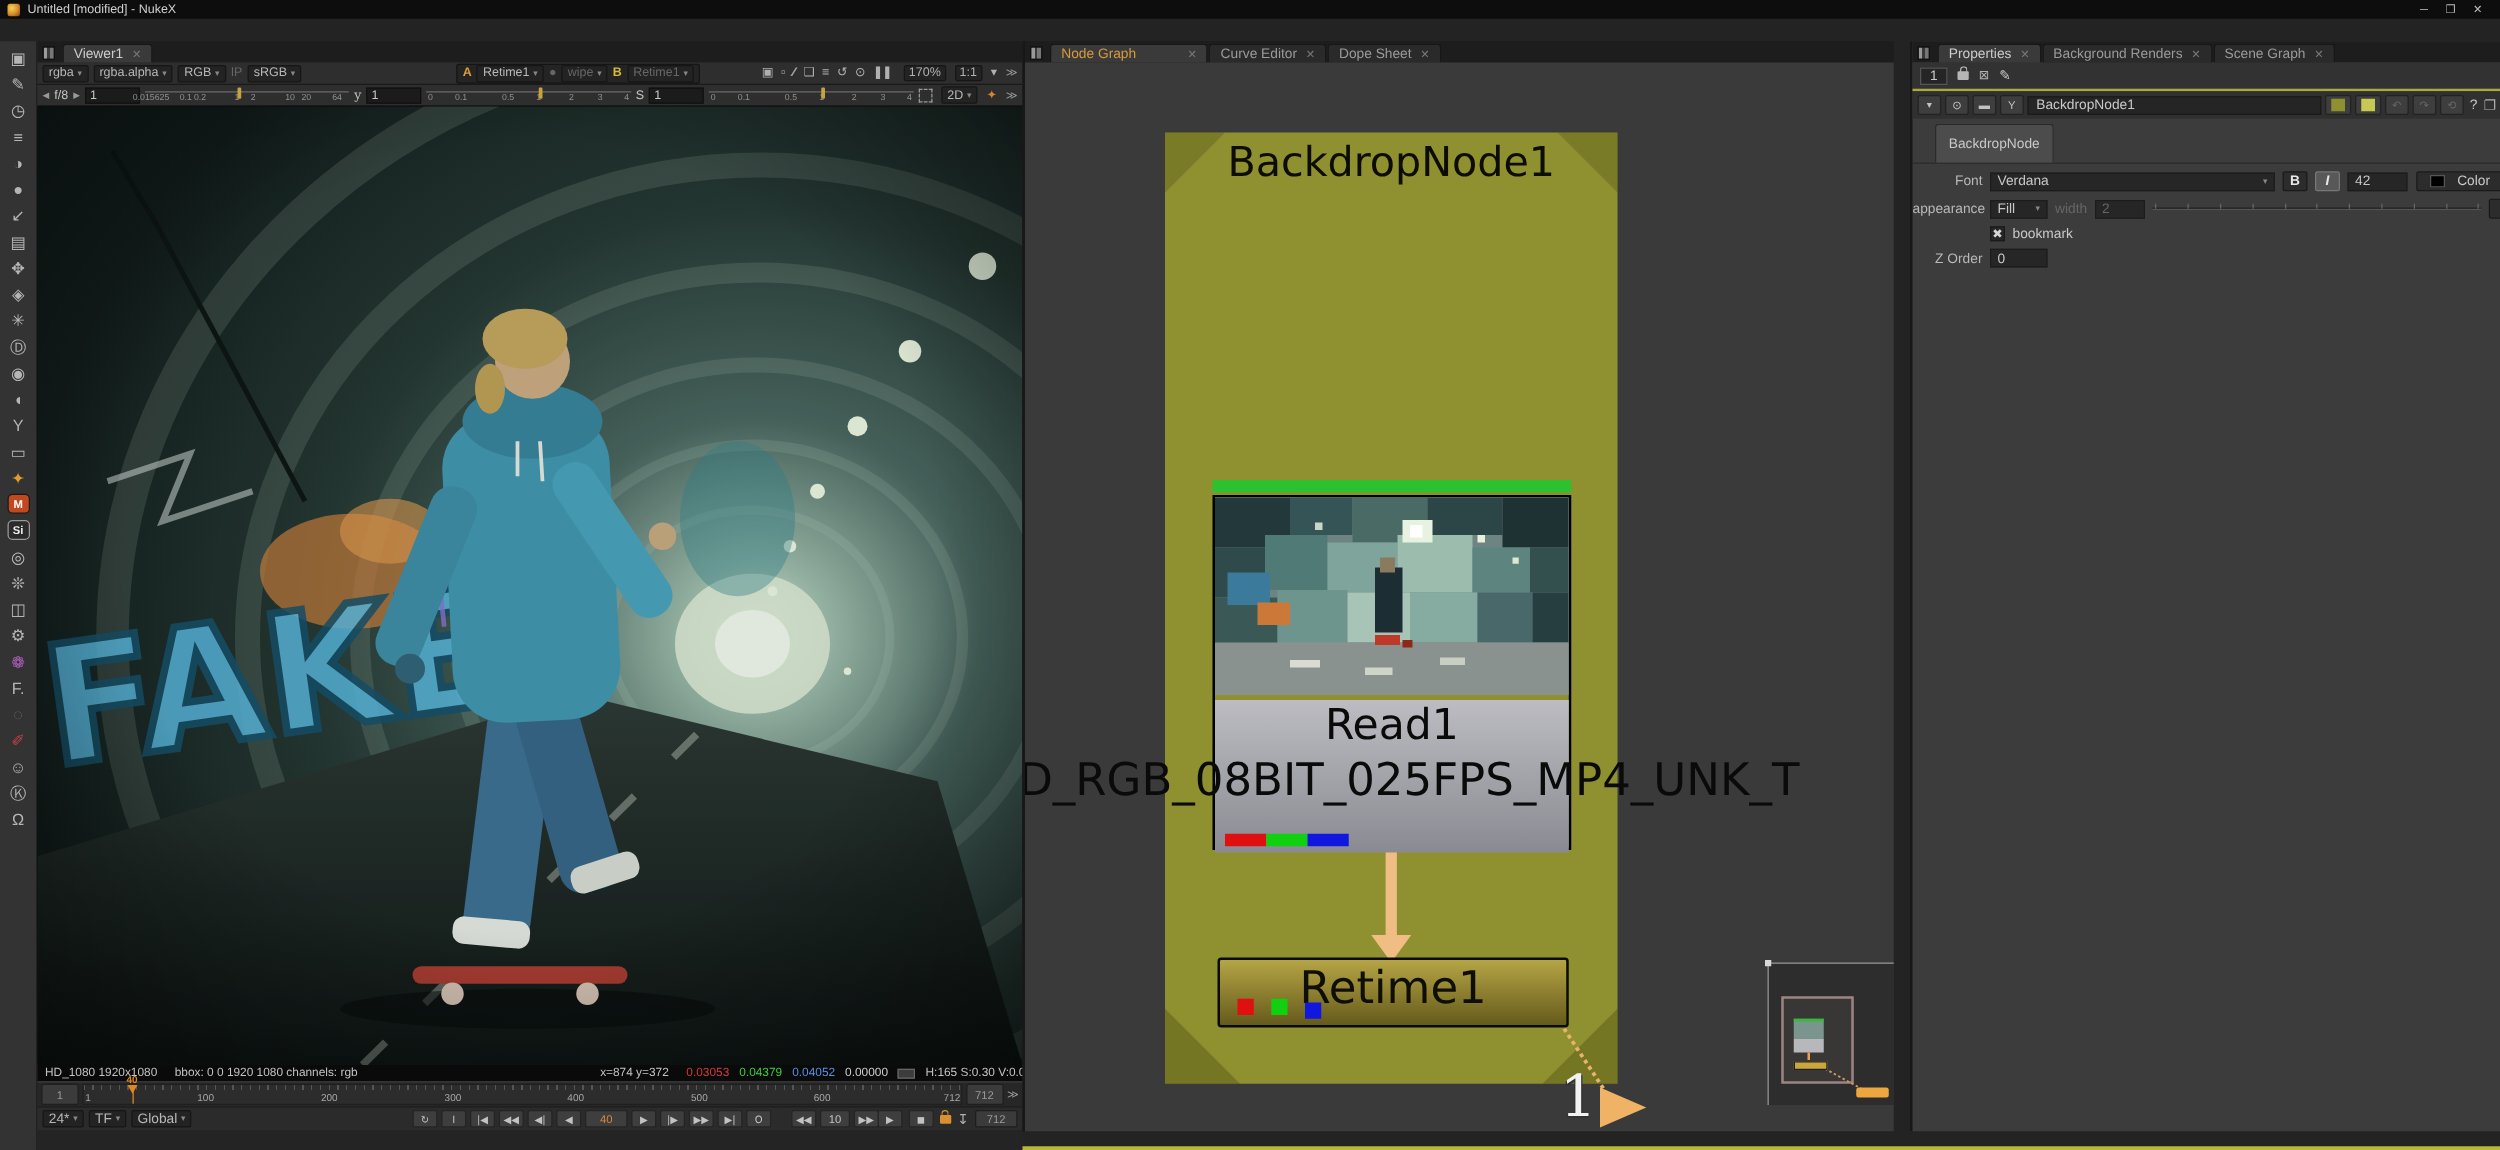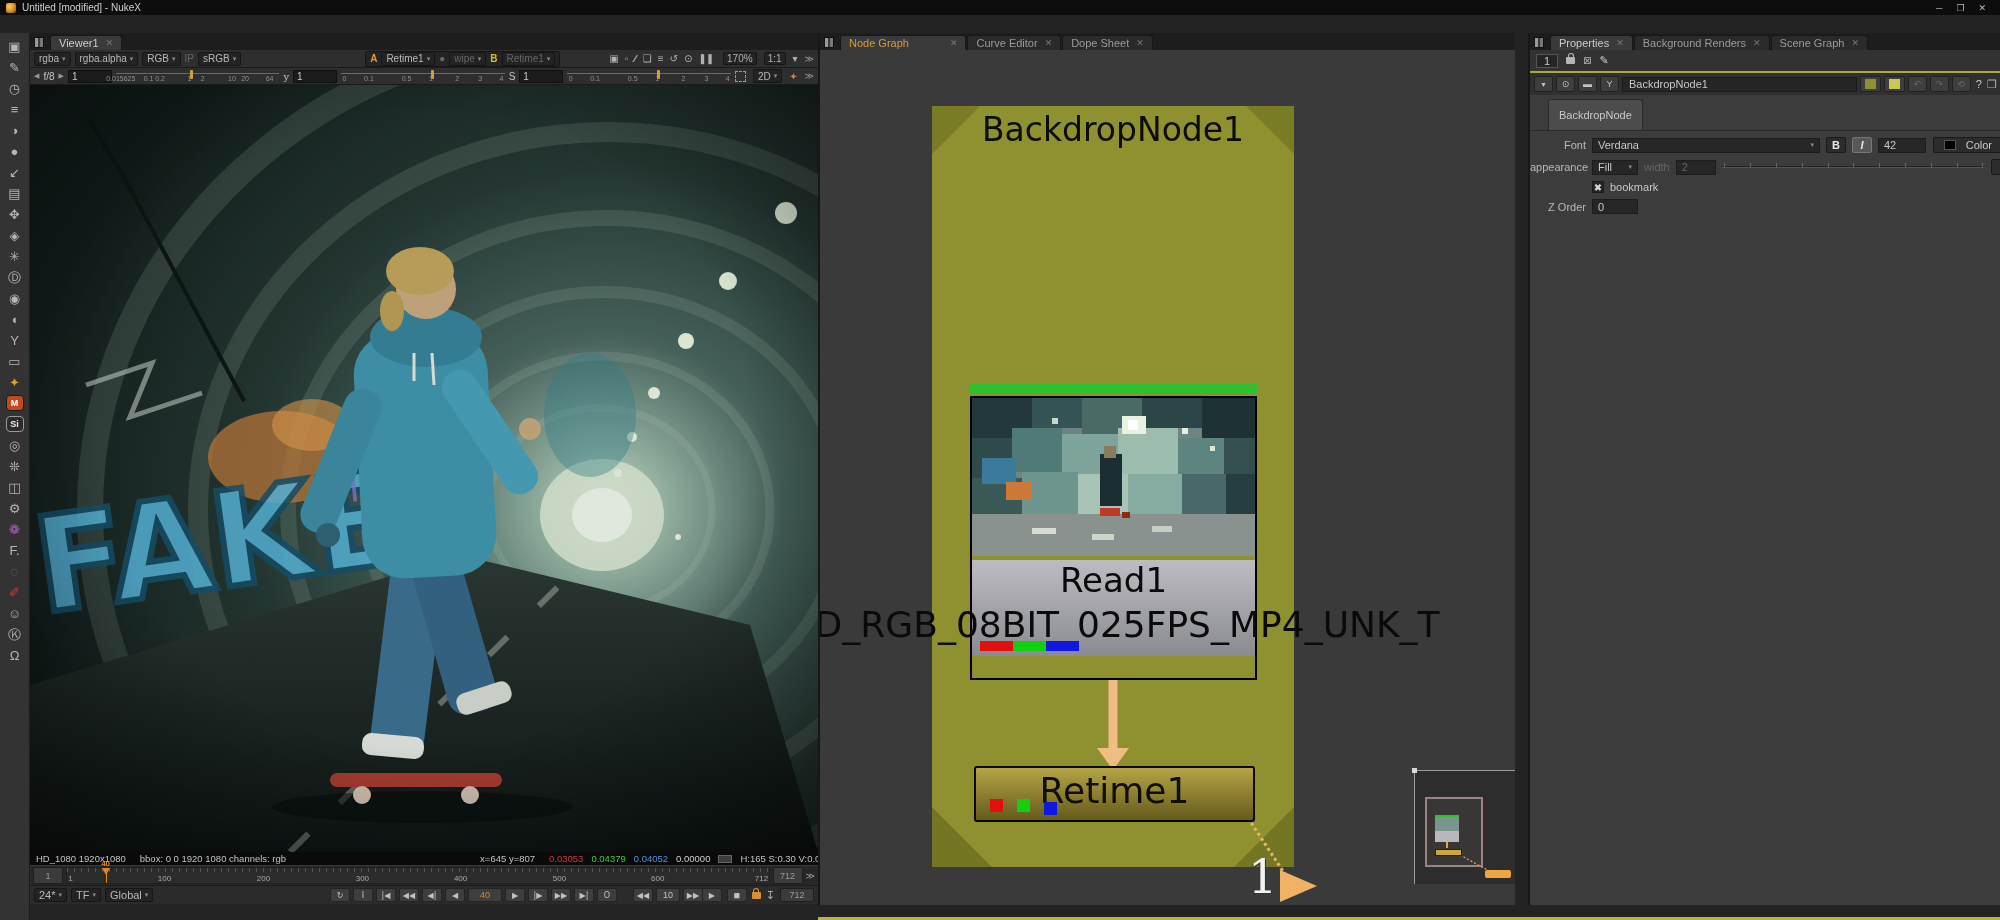--- a/index.html
+++ b/index.html
@@ -105,21 +105,21 @@
   .ng-panel { position:absolute; left:818px; top:33px; width:697px; height:872px; background:#232323;
               border-left:2px solid #171717; }
   .ng-canvas { position:relative; width:100%; height:855px; background:#3a3a3a; overflow:hidden;
                font-family:"DejaVu Sans",sans-serif; }
   .backdrop { position:absolute; left:112px; top:56px; width:362px; height:761px; background:#8f9030; }
   .bd-corner { position:absolute; width:0; height:0; }
   .bd-title { text-align:center; margin-top:4px; font-size:33px; color:#0c0c00; }
   .cache-bar { position:absolute; left:150px; top:334px; width:287px; height:10px; background:#2fc02f; }
   .read-node { position:absolute; left:150px; top:346px; width:287px; height:284px; border:2px solid #000; }
   .read-thumb { width:100%; height:158px; overflow:hidden; background:#6e8482; }
-  .read-body { position:relative; width:100%; height:96px;
+  .read-body { position:relative; width:100%; height:122px;
                background:linear-gradient(#bcbcc2,#8a8a92); color:#0a0a0a; }
   .read-title { text-align:center; font-size:34px; margin-top:4px; }
   .read-file { position:absolute; left:50%; top:44px; transform:translateX(-50%); white-space:nowrap;
                font-size:36px; color:#0a0a0a; }
   .rgb-strip { position:absolute; left:8px; bottom:5px; display:flex; }
   .rgb-strip i { width:33px; height:10px; display:block; }
   .retime-node { position:absolute; left:154px; top:716px; width:281px; height:56px; border:2px solid #0a0a0a;
                  border-radius:3px; background:linear-gradient(#b5a545,#655a1c); }
   .retime-title { text-align:center; font-size:36px; color:#0f0e02; margin-top:2px; }
   .retime-dots { position:absolute; left:14px; bottom:5px; display:flex; gap:14px; }
@@ -429,21 +429,21 @@
           <line x1="402" y1="268" x2="404" y2="300" stroke="#e8e8e0" stroke-width="3"></line>
         </g>
         <rect width="788" height="767" fill="rgba(45,95,85,0.10)"></rect>
         <rect width="788" height="767" fill="url(#vign)"></rect>
       </svg>
     </div>
 
     <div class="viewer-info">
       <span>HD_1080 1920x1080</span>
       <span>bbox: 0 0 1920 1080 channels: rgb</span>
-      <span style="margin-left:180px;">x=645 y=807</span>
+      <span style="margin-left:180px;">x=874 y=372</span>
       <span class="vi-right">
         <span class="cR">0.03053</span>
         <span class="cG">0.04379</span>
         <span class="cB">0.04052</span>
         <span class="cW">0.00000</span>
         <span class="sw"></span>
         <span>H:165 S:0.30 V:0.04</span>
         <span>L: 0.04074</span>
         <span class="dd" style="font-size:7px;color:#888;">▾</span>
       </span>

